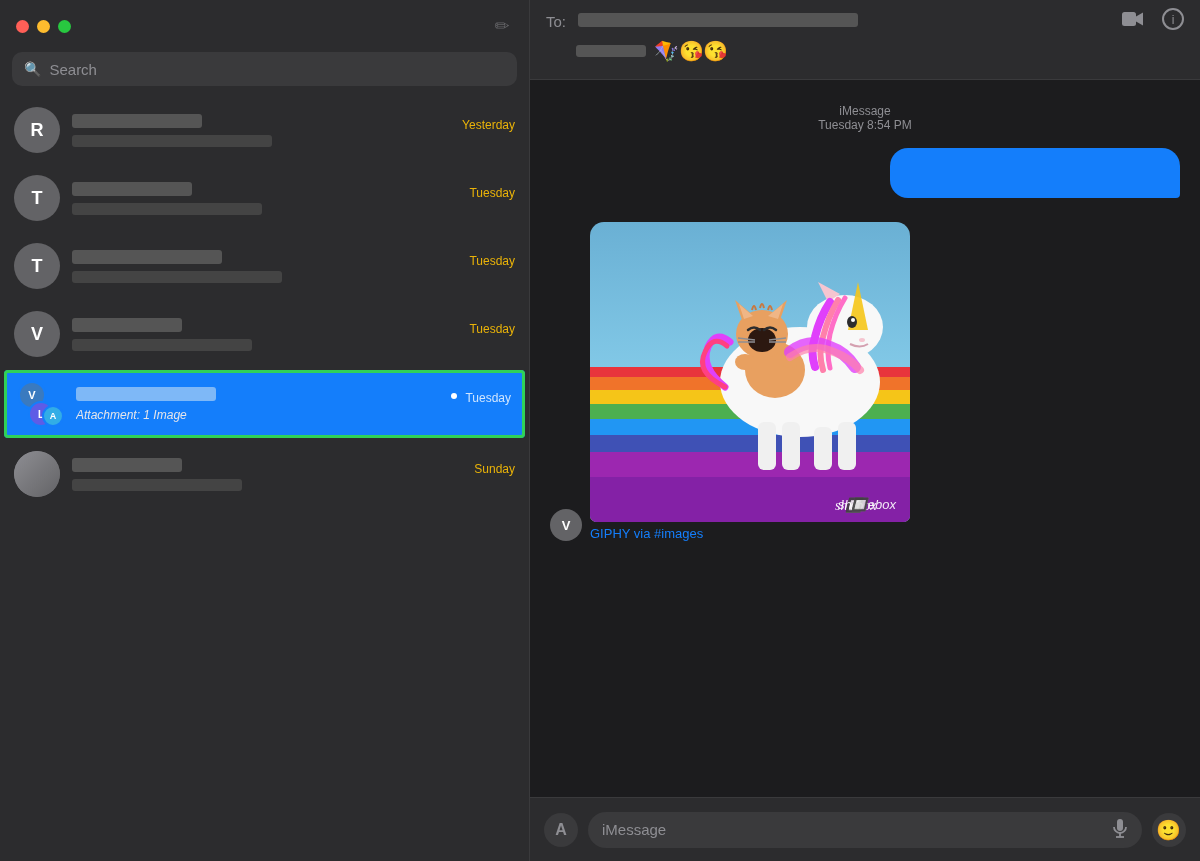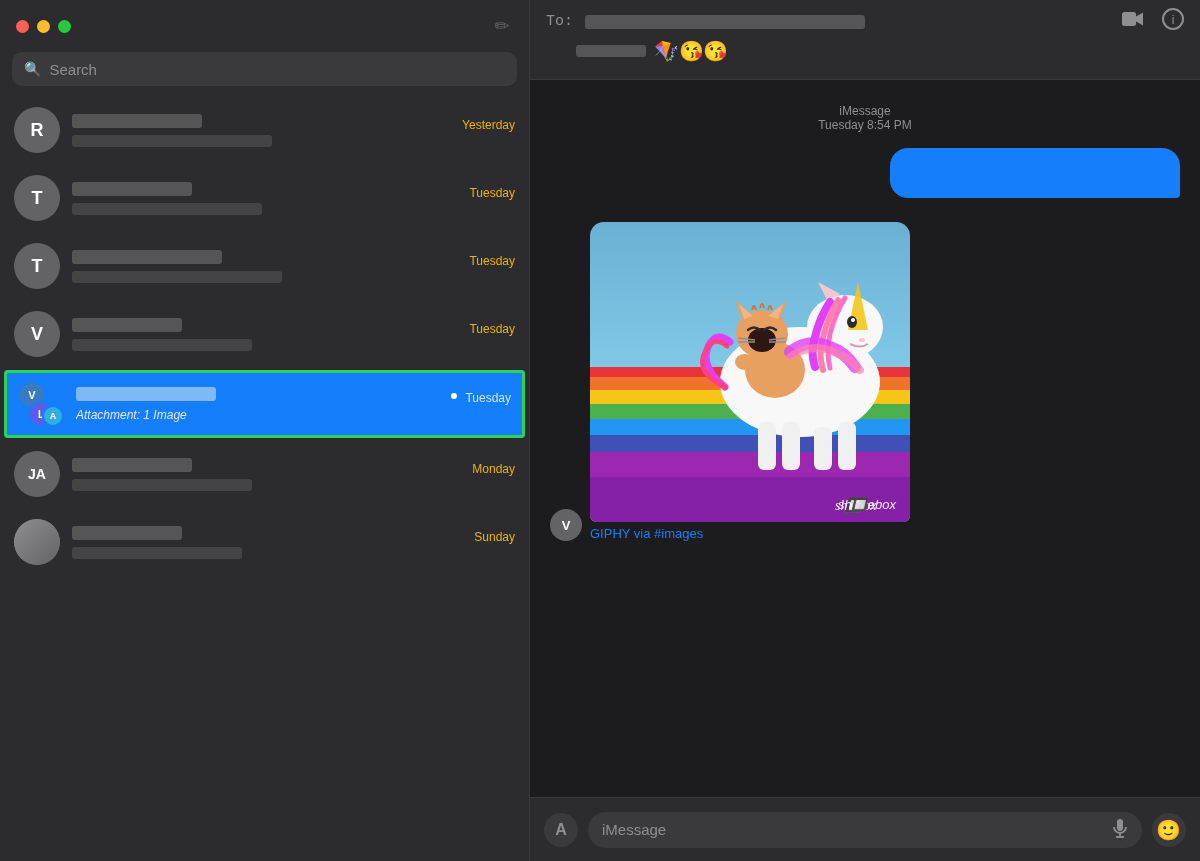--- a/index.html
+++ b/index.html
@@ -206,23 +206,21 @@
 
     .chat-header-top {
       display: flex;
       align-items: center;
       justify-content: space-between;
       margin-bottom: 4px;
     }
 
     .to-line {
       display: flex;
-      align-items: center;
       gap: 12px;
-      font-family: Liberation Mono, monospace;
     }
 
     .to-label {
       color: #8e8e93;
       font-size: 15px;
     }
 
     .to-name-blur {
       width: 180px;
       height: 14px;
@@ -532,30 +530,20 @@
           <div class="conv-name blurred-name" style="width:140px;background:#7eb8f7;border-radius:3px;height:14px;"></div>
           <div style="display:flex;align-items:center;gap:4px;">
             <div class="dot-indicator"></div>
             <span class="conv-time">Tuesday</span>
           </div>
         </div>
         <div class="conv-preview visible-text">Attachment: 1 Image</div>
       </div>
     </div>
 
-    <div class="conv-item">
-      <div class="avatar" style="font-size:14px;">JA</div>
-      <div class="conv-meta">
-        <div class="conv-top-row">
-          <div class="conv-name" style="width:120px"></div>
-          <span class="conv-time">Monday</span>
-        </div>
-        <div class="conv-preview" style="width:180px"></div>
-      </div>
-    </div>
 
     <div class="conv-item">
       <div class="avatar-photo">
         <div style="width:46px;height:46px;border-radius:50%;background:linear-gradient(135deg,#8e8e93,#636366);"></div>
       </div>
       <div class="conv-meta">
         <div class="conv-top-row">
           <div class="conv-name" style="width:110px"></div>
           <span class="conv-time">Sunday</span>
         </div>

